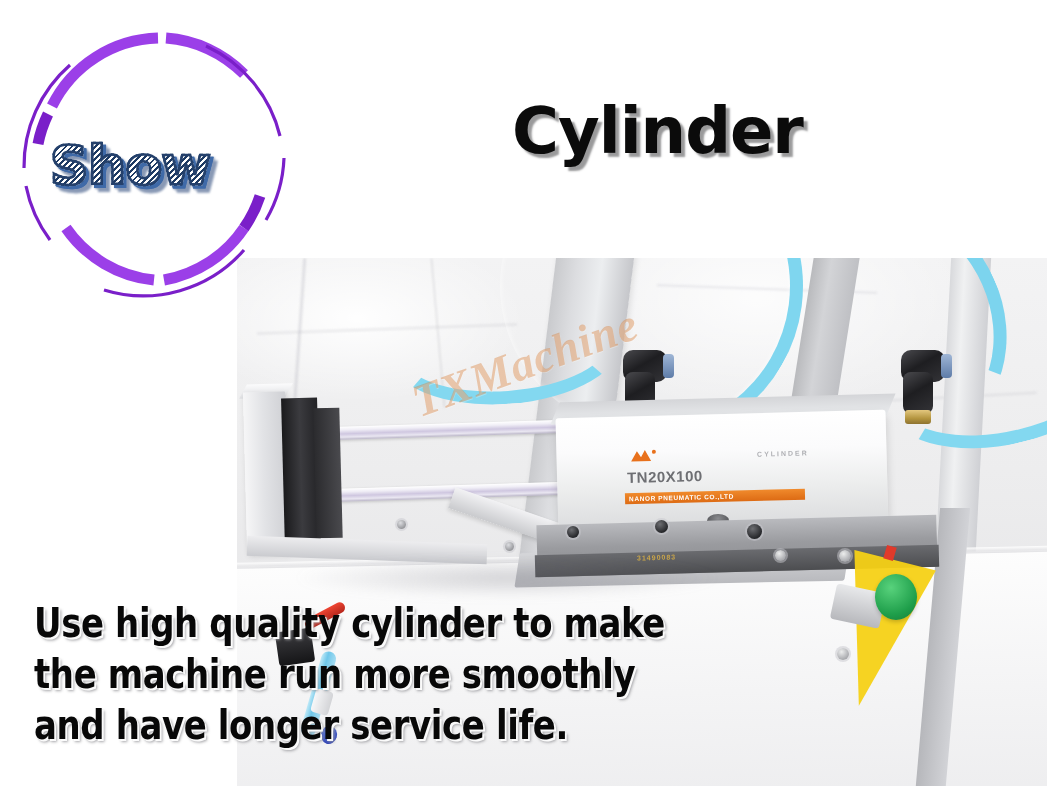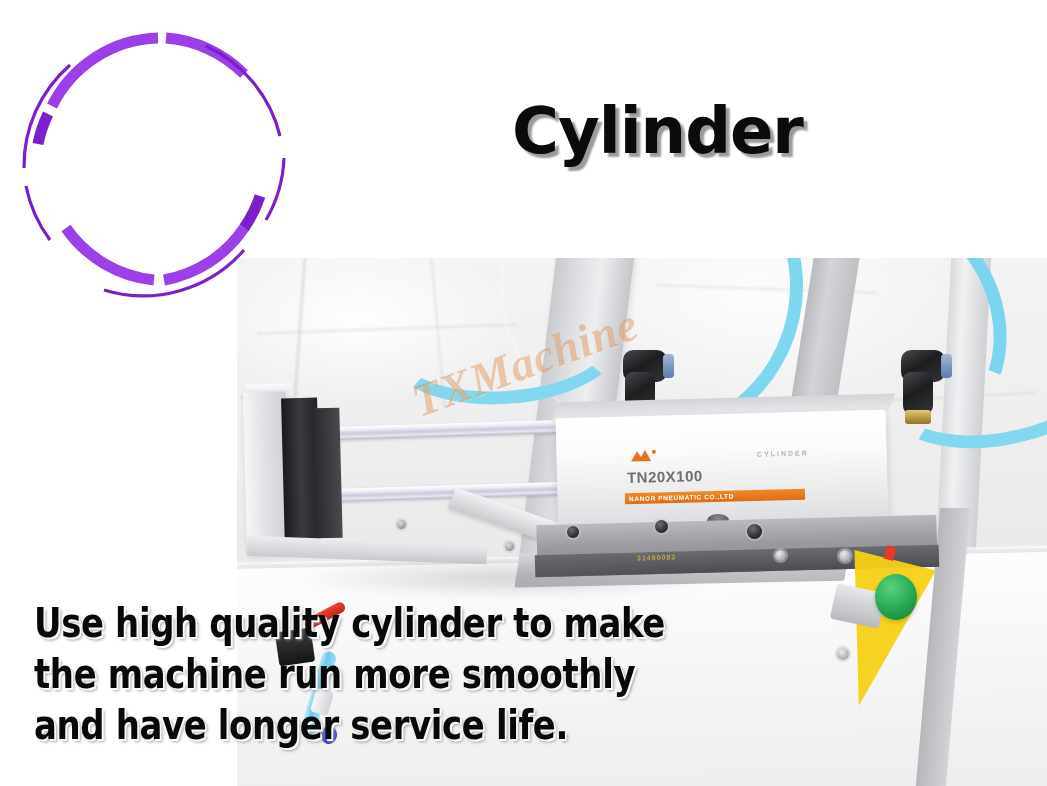--- a/index.html
+++ b/index.html
@@ -471,20 +471,21 @@
 
       <g fill="none" stroke="#7a1fc9" stroke-width="3.2" stroke-linecap="butt">
         <path d="M 16 150 A 134 134 0 0 1 62 47"></path>
         <path d="M 198 28 A 134 134 0 0 1 272 118"></path>
         <path d="M 276 140 A 134 134 0 0 1 258 202"></path>
         <path d="M 236 232 A 134 134 0 0 1 96 272"></path>
         <path d="M 18 168 A 134 134 0 0 0 42 222"></path>
       </g>
     </svg>
     <div class="badge-text">
+      <div class="stripe-word w-show">Show</div>
     </div>
   </div>
 
   <div class="title">Cylinder</div>
 
   <div class="caption">
     <div>Use high quality cylinder to make</div>
     <div>the machine run more smoothly</div>
     <div>and have longer service life.</div>
   </div>

